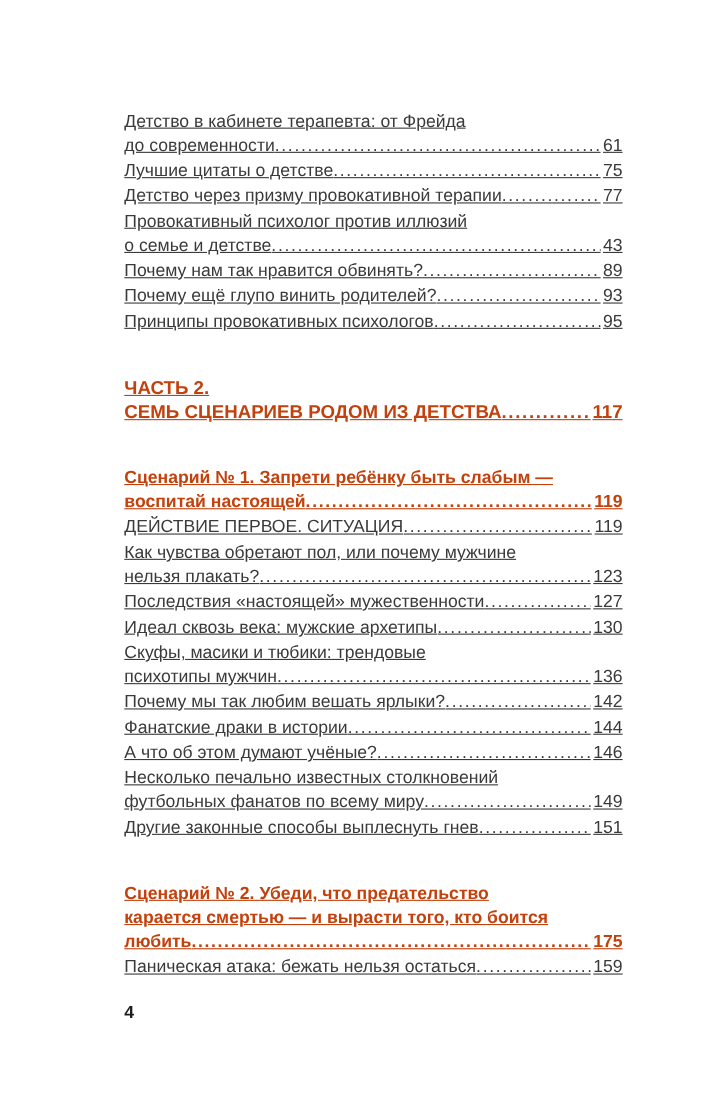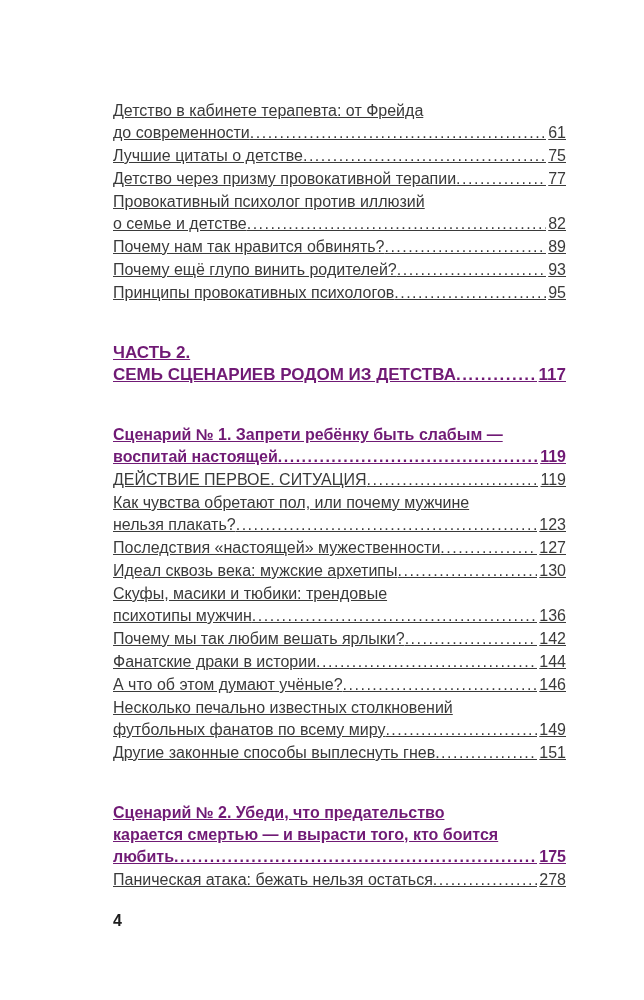--- a/index.html
+++ b/index.html
@@ -31,21 +31,21 @@
     white-space: nowrap;
     min-width: 8px;
   }
   .leader::after {
     content: "....................................................................................................................................................";
     letter-spacing: 1.5px;
   }
   .pg { flex: 0 0 auto; text-align: left; padding-left: 2px; }
   .entry.bold .line, .entry.part .line {
     font-weight: bold;
-    color: #701a75;
+    color: #c2410c;
   }
   .entry.part .line { font-size: 17px; }
   .entry.gap { margin-top: 38px; }
   .entry.bold.gap { }
   .folio {
     position: absolute;
     left: 113px;
     top: 912px;
     font-size: 16px;
     font-weight: bold;
@@ -81,21 +81,21 @@
           <span class="pg">77</span>
         </div>
       </div>
       <div class="entry normal">
         <div class="line">
           <span class="txt">Провокативный психолог против иллюзий</span>
         </div>
         <div class="line">
           <span class="txt">о семье и детстве </span>
           <span class="leader"></span>
-          <span class="pg">82</span>
+          <span class="pg">43</span>
         </div>
       </div>
       <div class="entry normal">
       </div>
       <div class="entry normal">
         <div class="line">
           <span class="txt">Почему нам так нравится обвинять?</span>
           <span class="leader"></span>
           <span class="pg">89</span>
         </div>
@@ -223,18 +223,18 @@
         <div class="line">
           <span class="txt">любить </span>
           <span class="leader"></span>
           <span class="pg">175</span>
         </div>
       </div>
       <div class="entry normal">
         <div class="line">
           <span class="txt">Паническая атака: бежать нельзя остаться</span>
           <span class="leader"></span>
-          <span class="pg">278</span>
+          <span class="pg">159</span>
         </div>
       </div>
     </div>
   <div class="folio">4</div>
 </div>
 
 </body></html>

